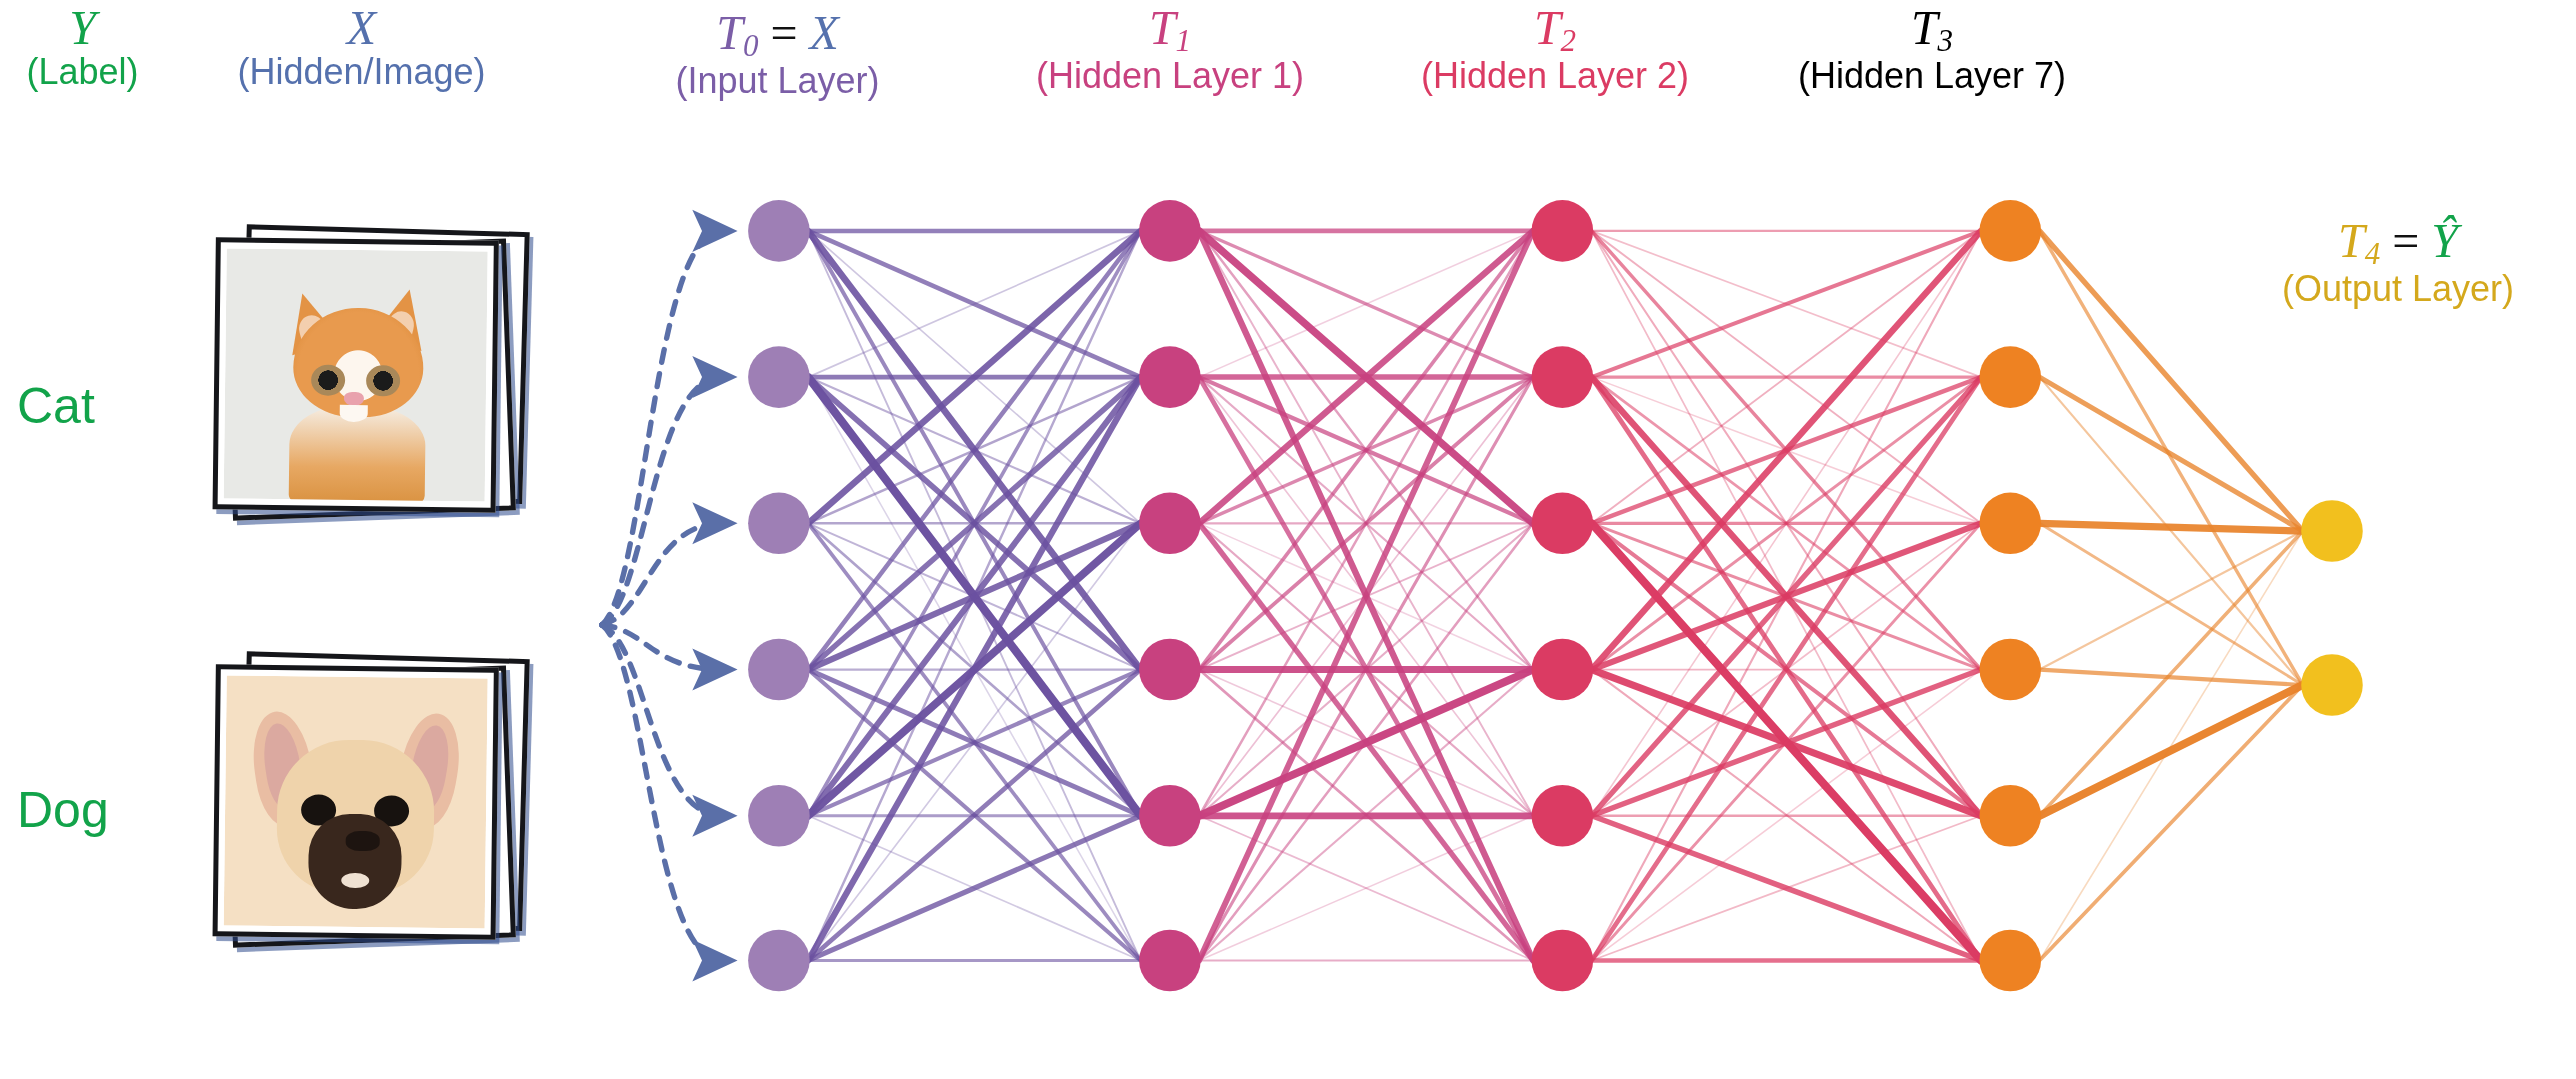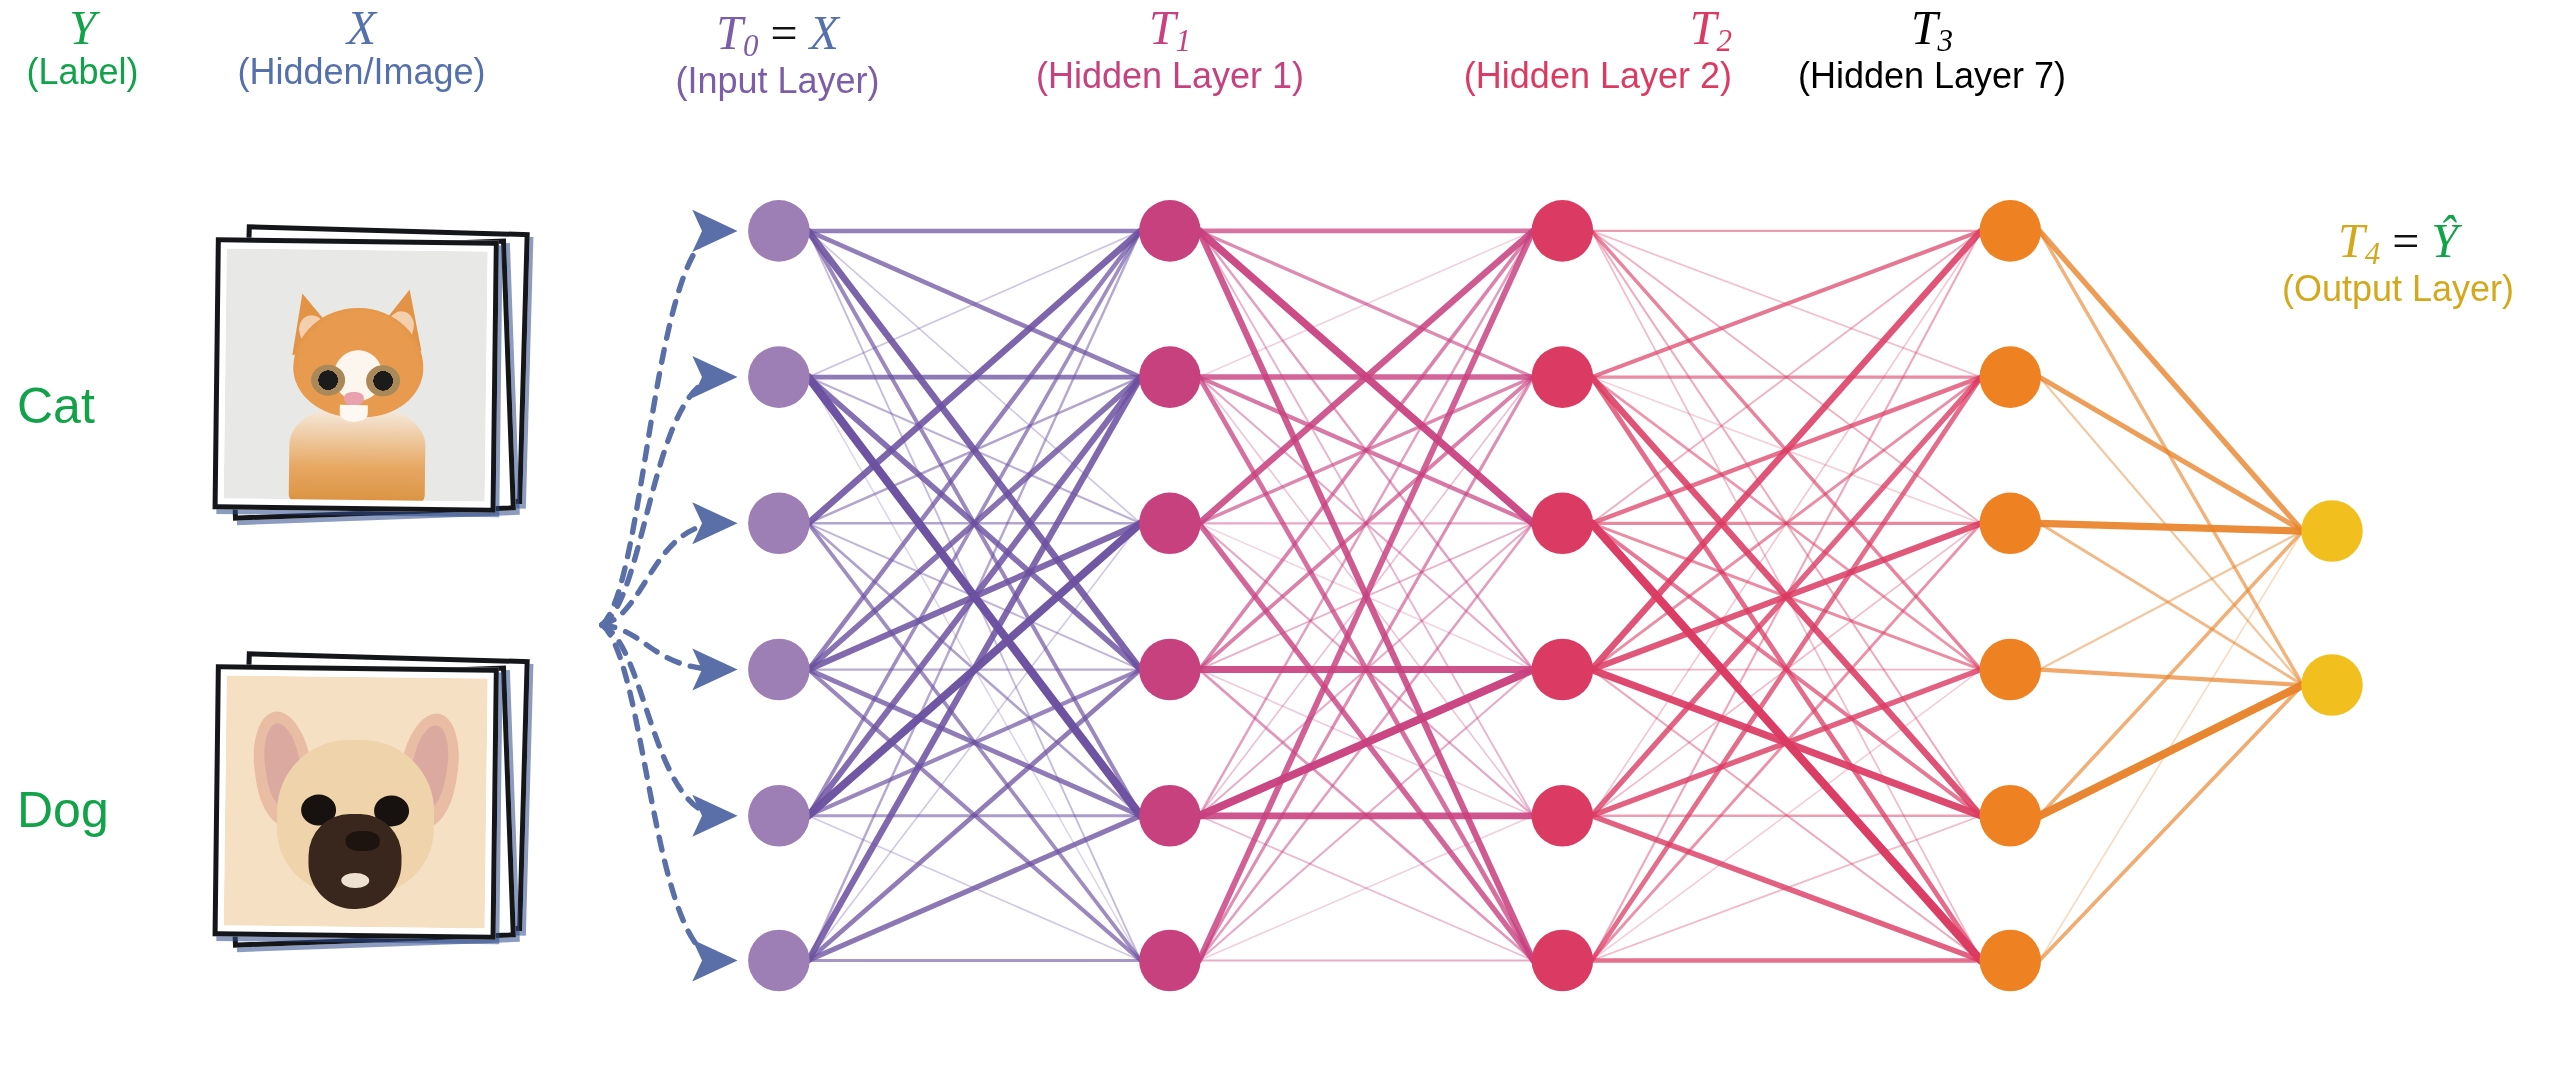--- a/index.html
+++ b/index.html
@@ -261,21 +261,21 @@
   <div class="hdr" style="left:608px;top:8px;width:339px;color:#7B5EA7;">
     <span class="sym"><span>T</span><span class="sub-i">0</span><span class="eqs"> = </span><span style="color:#5571AD">X</span></span>
     <span class="sub">(Input Layer)</span>
   </div>
 
   <div class="hdr" style="left:993px;top:3.1px;width:354px;color:#C8417F;">
     <span class="sym"><span>T</span><span class="sub-i">1</span></span>
     <span class="sub">(Hidden Layer 1)</span>
   </div>
 
-  <div class="hdr" style="left:1378px;top:3.1px;width:354px;color:#DB3B63;text-align:right;">
+  <div class="hdr" style="left:1378px;top:3.1px;width:354px;color:#DB3B63;">
     <span class="sym"><span>T</span><span class="sub-i">2</span></span>
     <span class="sub">(Hidden Layer 2)</span>
   </div>
 
   <div class="hdr" style="left:1755px;top:3.1px;width:354px;color:#000000;">
     <span class="sym"><span>T</span><span class="sub-i">3</span></span>
     <span class="sub">(Hidden Layer 7)</span>
   </div>
 
   <div class="hdr" style="left:2217px;top:216px;width:362px;color:#D4A81C;">

